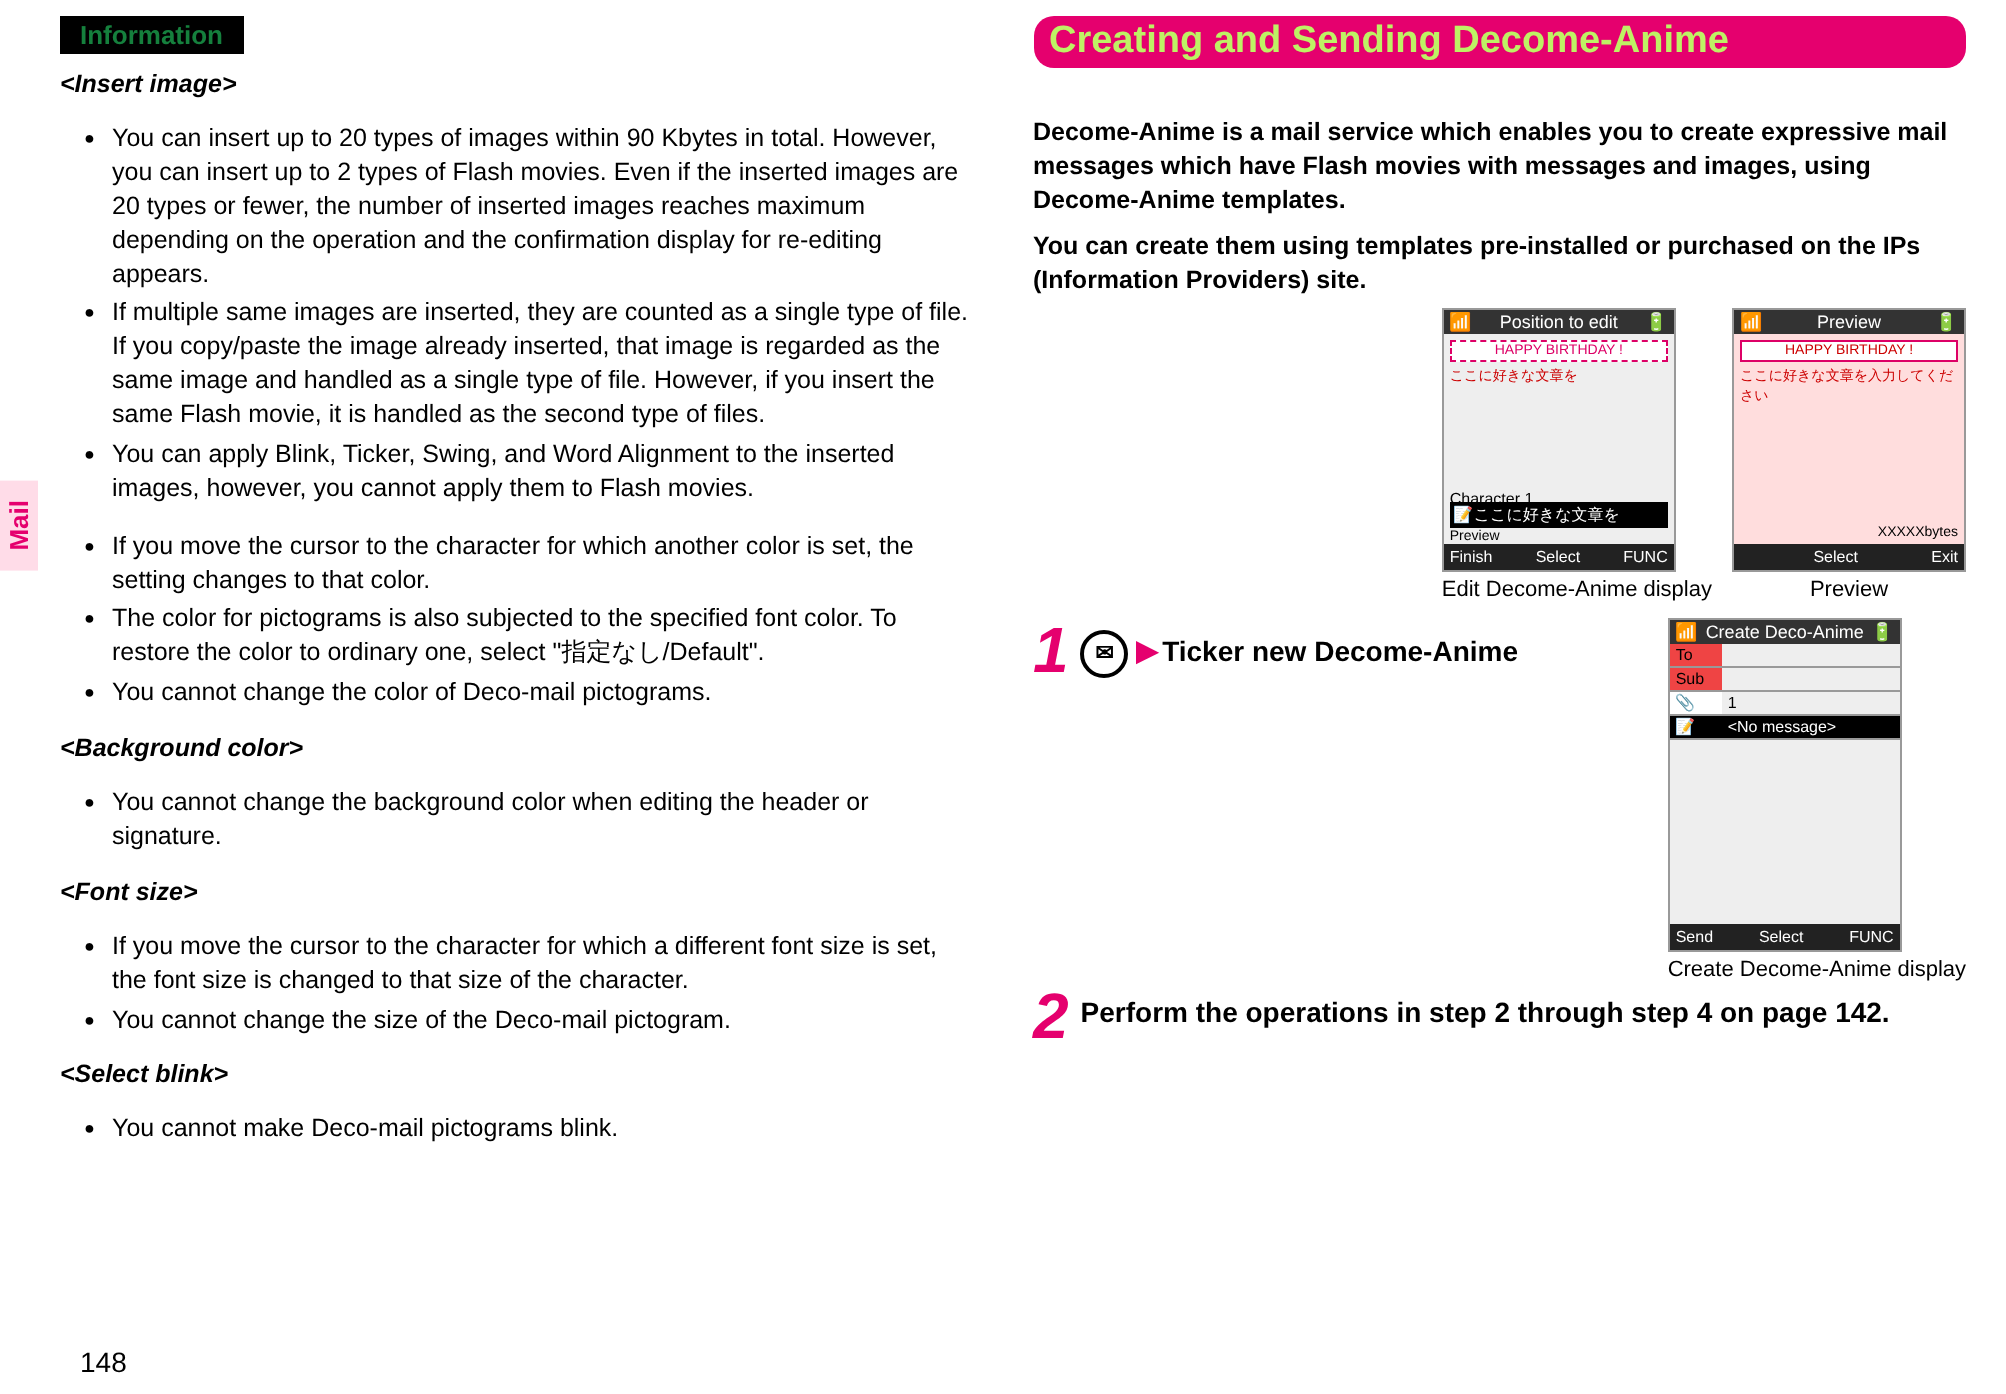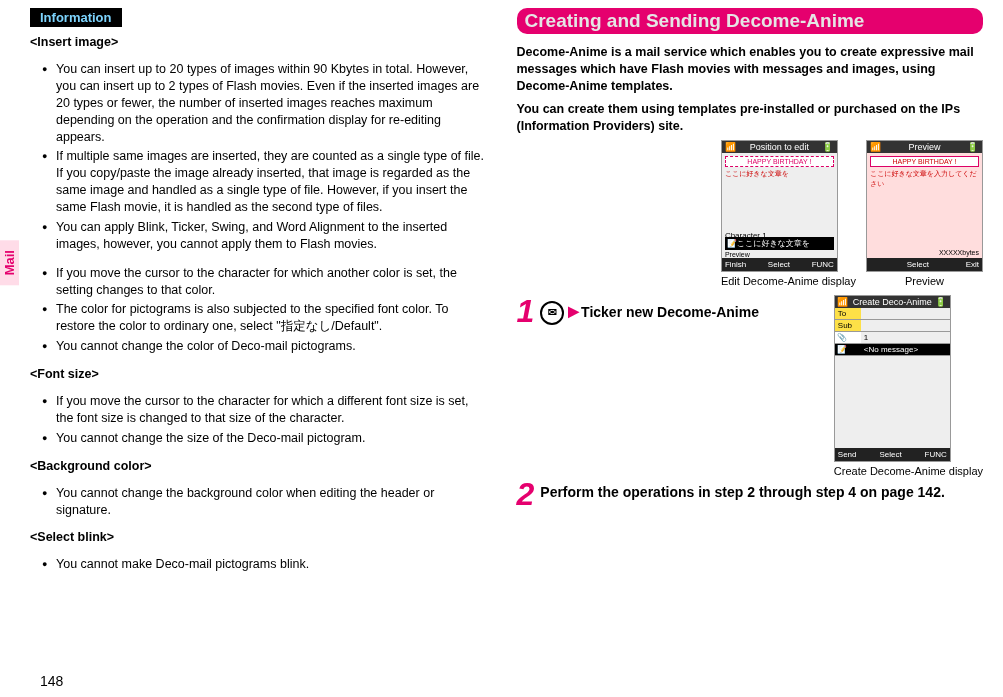--- a/index.html
+++ b/index.html
@@ -30,29 +30,30 @@
     padding: 10px 2px;
     font-size: 13px;
   }
   .col {
     flex: 1;
     min-width: 0;
   }
   .info-header {
     display: inline-block;
     background: #000;
-    color: #7dd3fc;
+    color: #15803d;
     font-weight: bold;
     padding: 2px 10px;
     font-size: 13px;
     margin-bottom: 4px;
   }
   .sub-head {
     font-weight: bold;
     margin: 4px 0 2px 0;
+    font-style: italic;
   }
   ul.bullets {
     list-style: none;
     padding: 0;
     margin: 12px;
   }
   ul.bullets li {
     position: relative;
     padding-left: 14px;
     margin-bottom: 3px;
@@ -60,26 +61,26 @@
   }
   ul.bullets li::before {
     content: "●";
     position: absolute;
     left: 0;
     font-size: 9px;
     top: 2px;
   }
   .red-header {
     background: #e5006e;
-    color: #e5e5e5;
+    color: #bef264;
     font-weight: bold;
     font-size: 19px;
     padding: 2px 8px;
     border-radius: 10px;
-    margin-bottom: 10px;
+    margin-bottom: 24px;
   }
   .bold-body {
     font-weight: bold;
     line-height: 1.35;
     margin-bottom: 6px;
   }
   .screenshot-row {
     display: flex;
     justify-content: flex-end;
     gap: 10px;
@@ -189,21 +190,21 @@
   }
   .create-body {
     height: 140px;
   }
   .create-row {
     border-bottom: 1px solid #999;
     display: flex;
     font-size: 8px;
   }
   .create-label {
-    background: #fde047;
+    background: #ef4444;
     padding: 1px 3px;
     width: 20px;
   }
   .create-val {
     padding: 1px 3px;
     flex: 1;
   }
 </style>
 </head>
 <body>
@@ -226,31 +227,31 @@
 
     <div>
       <ul class="bullets">
         <li>If you move the cursor to the character for which another color is set, the setting changes to that color.</li>
         <li>The color for pictograms is also subjected to the specified font color. To restore the color to ordinary one, select "指定なし/Default".</li>
         <li>You cannot change the color of Deco-mail pictograms.</li>
       </ul>
     </div>
 
     <div>
+      <div class="sub-head">&lt;Background color&gt;</div>
+      <ul class="bullets">
+        <li>You cannot change the background color when editing the header or signature.</li>
+      </ul>
+    </div>
+
+    <div>
       <div class="sub-head">&lt;Font size&gt;</div>
       <ul class="bullets">
         <li>If you move the cursor to the character for which a different font size is set, the font size is changed to that size of the character.</li>
         <li>You cannot change the size of the Deco-mail pictogram.</li>
-      </ul>
-    </div>
-
-    <div>
-      <div class="sub-head">&lt;Background color&gt;</div>
-      <ul class="bullets">
-        <li>You cannot change the background color when editing the header or signature.</li>
       </ul>
     </div>
 
     <div>
       <div class="sub-head">&lt;Select blink&gt;</div>
       <ul class="bullets">
         <li>You cannot make Deco-mail pictograms blink.</li>
       </ul>
     </div>
   </div>

